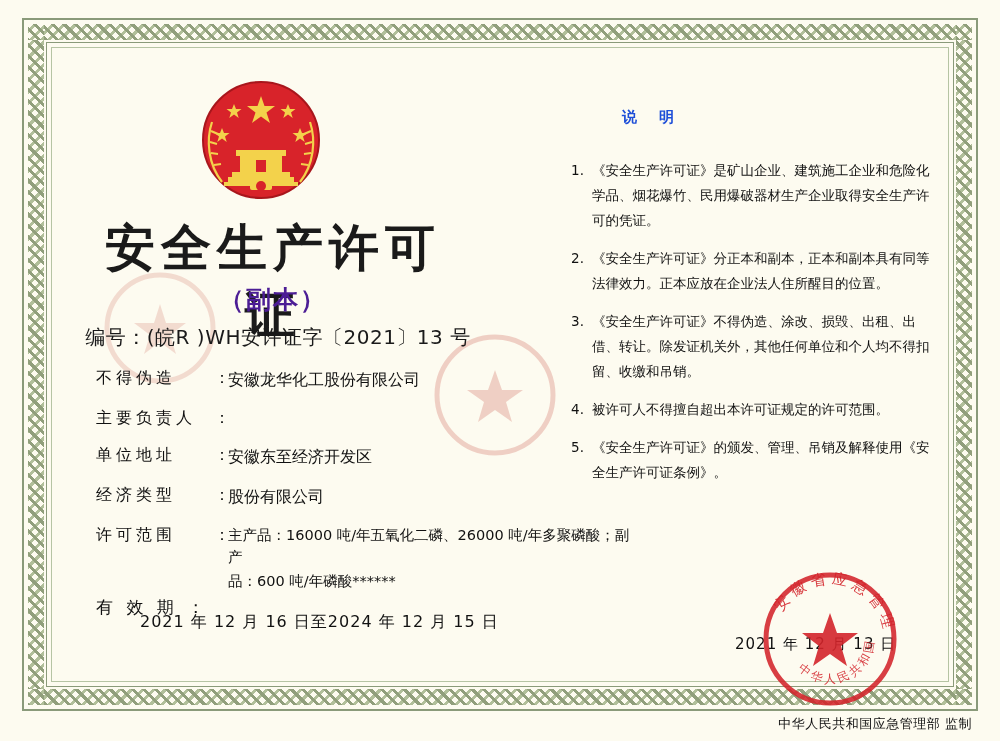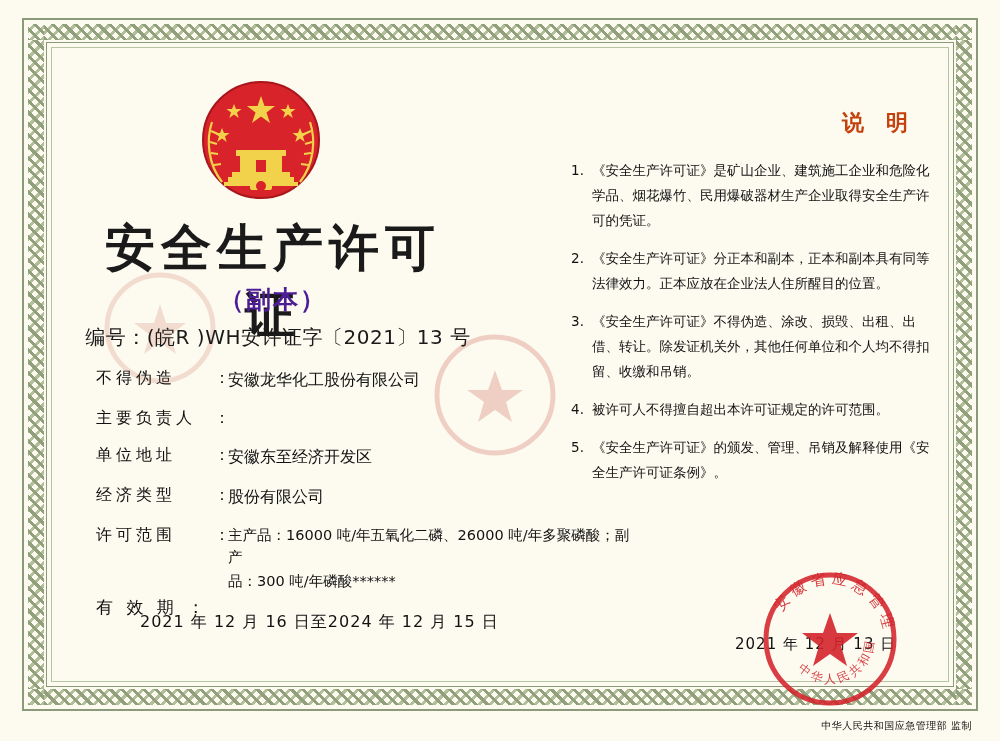--- a/index.html
+++ b/index.html
@@ -168,27 +168,27 @@
     letter-spacing: 1px;
     color: #111;
   }
 
   
   .notes-title {
     position: absolute;
     left: 600px;
     top: 108px;
     width: 330px;
-    text-align: right;
-    font-family: "DejaVu Sans", "Liberation Sans", sans-serif;
-    font-size: 22px;
+    text-align: left;
+    font-family: "DejaVu Sans", "Liberation Sans", sans-serif;
+    font-size: 15px;
     font-weight: bold;
     letter-spacing: 22px;
     text-indent: 22px;
-    color: #c2410c;
+    color: #1d4ed8;
   }
   .notes {
     position: absolute;
     left: 560px;
     top: 158px;
     width: 378px;
   }
   .note-item {
     display: flex;
     align-items: flex-start;
@@ -253,21 +253,21 @@
     opacity: .16;
     pointer-events: none;
   }
 
   
   .footer {
     position: absolute;
     right: 28px;
     bottom: 8px;
     font-family: "DejaVu Sans", "Liberation Sans", sans-serif;
-    font-size: 10px;
+    font-size: 13px;
     color: #111;
     letter-spacing: .5px;
     margin-left: 12px;
   }
 </style>
 </head>
 <body>
 
 <div id="certificate">
 
@@ -351,21 +351,21 @@
       <span class="field-label">经济类型</span>
       <span class="field-colon">：</span>
       <span class="field-value">股份有限公司</span>
     </div>
 
     <div class="field-row">
       <span class="field-label">许可范围</span>
       <span class="field-colon">：</span>
       <span class="field-value small">
         <span>主产品：16000 吨/年五氧化二磷、26000 吨/年多聚磷酸；副产</span>
-        <div class="scope-line2">品：300 吨/年磷酸******</div>
+        <div class="scope-line2">品：600 吨/年磷酸******</div>
       </span>
     </div>
 
   </div>
 
   <div class="validity-label">有 效 期 ：</div>
   <div class="validity-value">2021 年 12 月 16 日至2024 年 12 月 15 日</div>
 
   <div class="notes-title">说明</div>
   <div class="notes">

